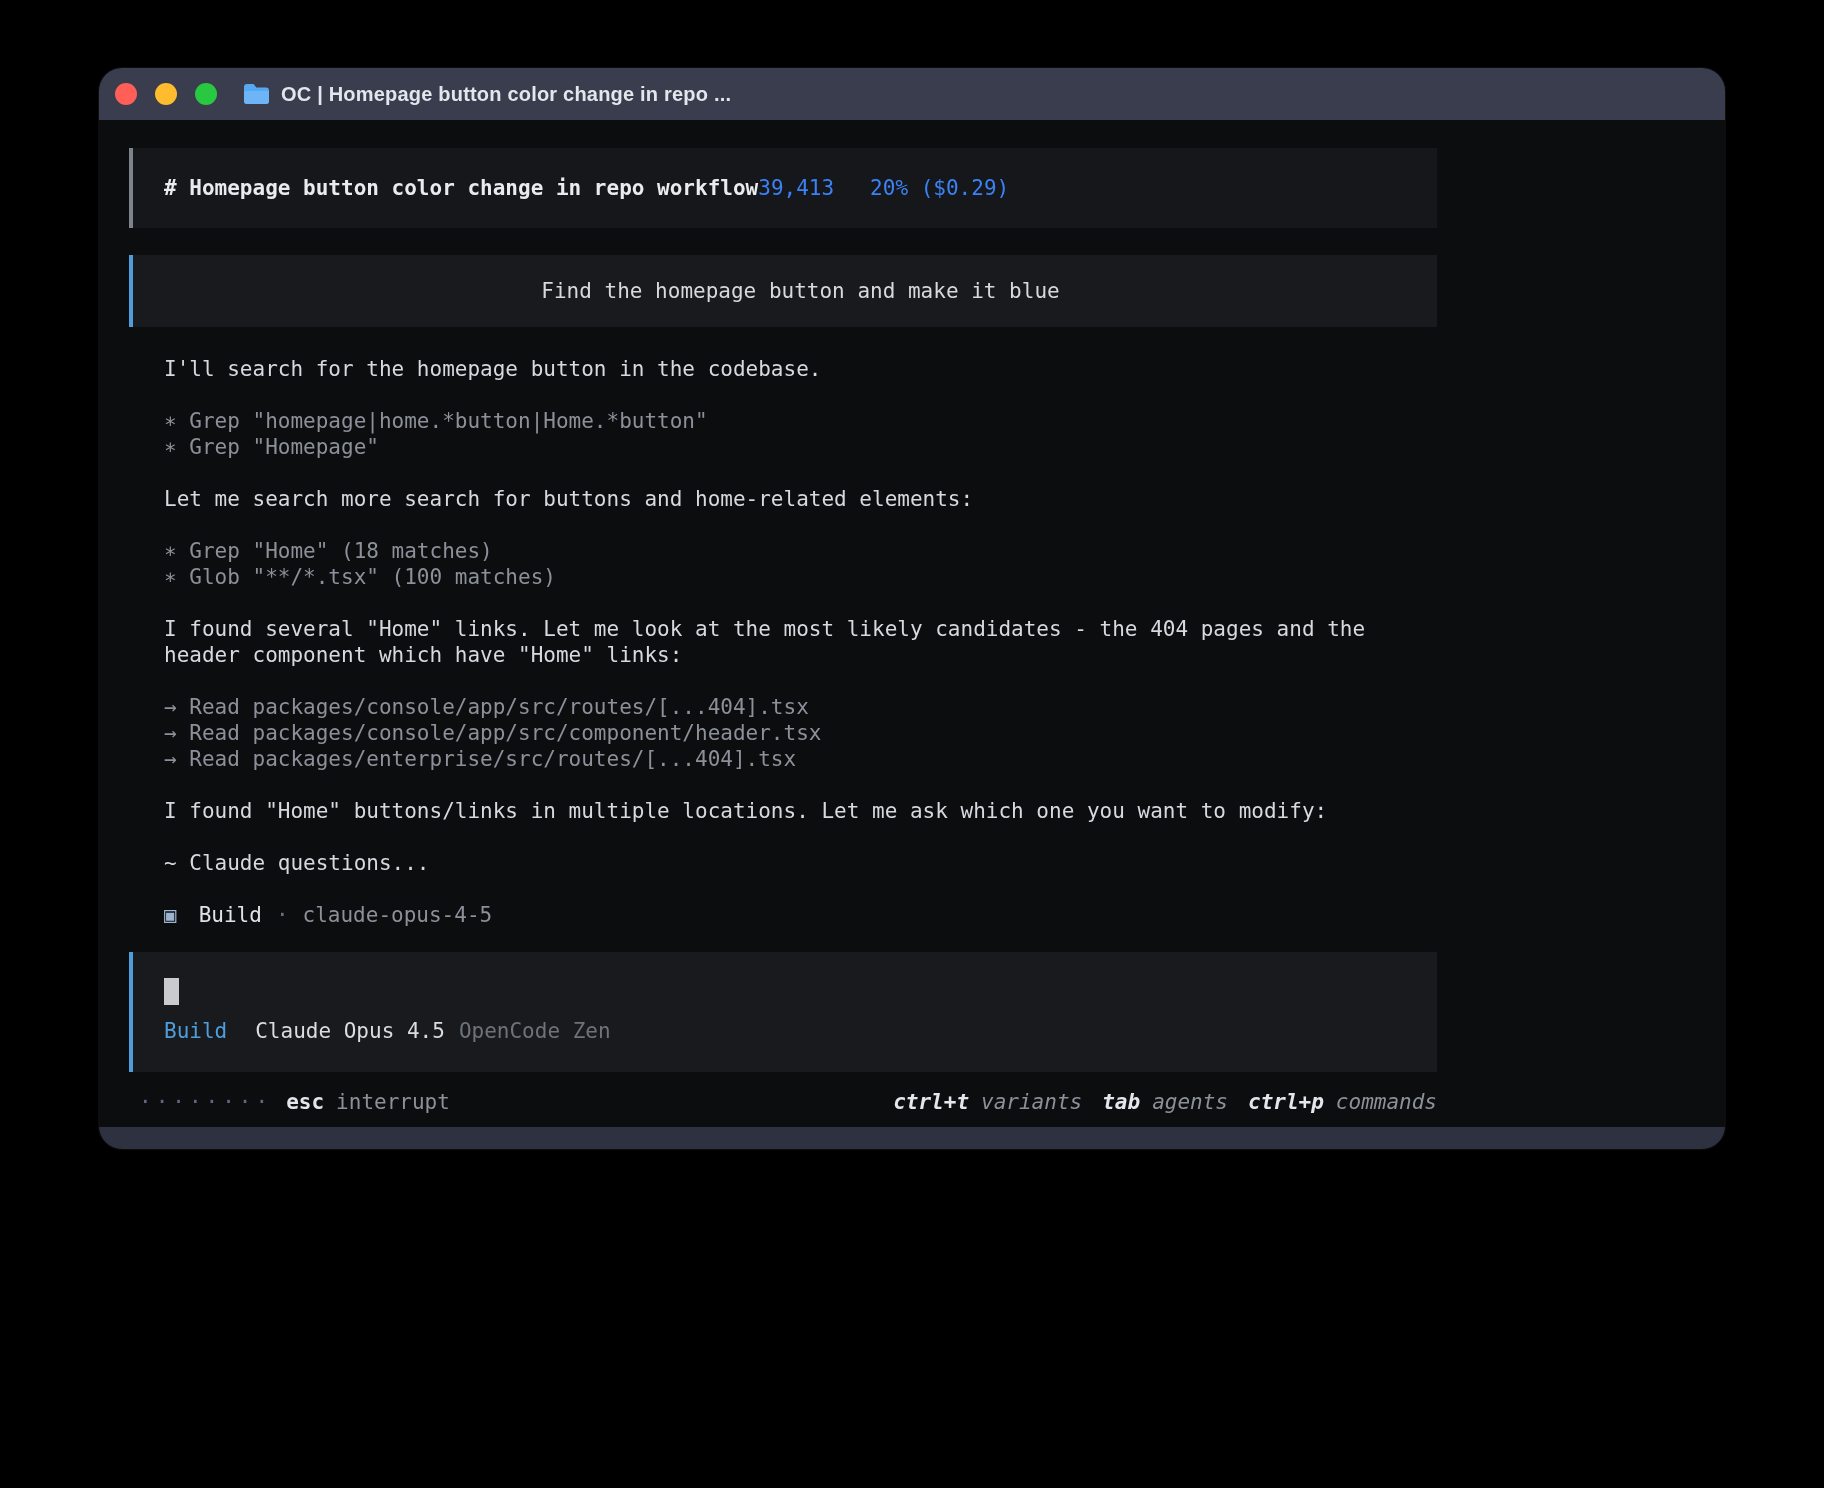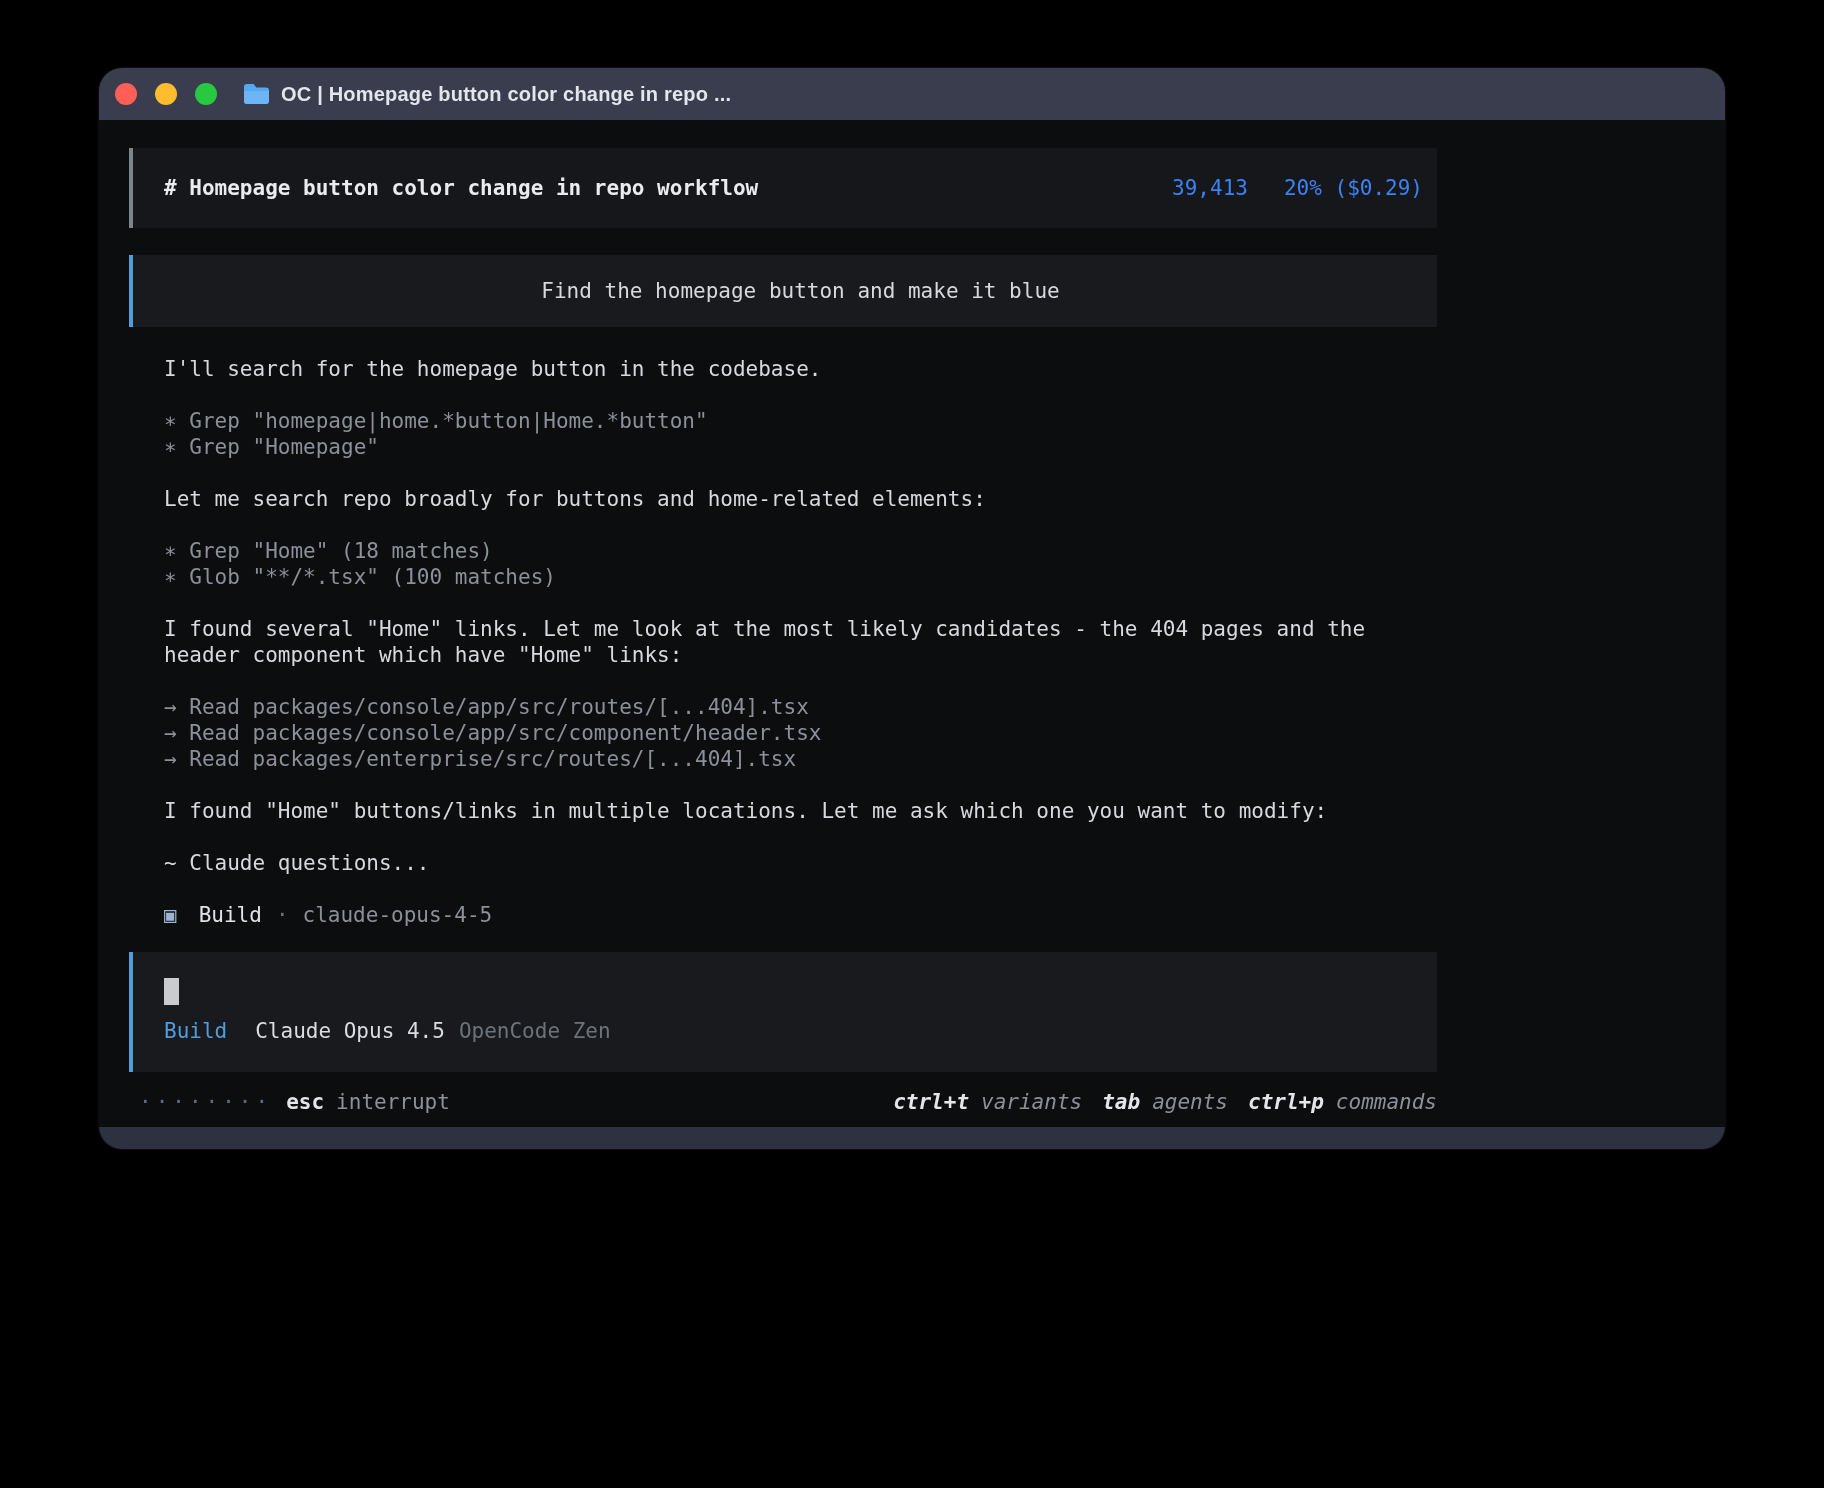--- a/index.html
+++ b/index.html
@@ -35,21 +35,21 @@
   .terminal {
     padding:28px 0 12px 30px;
     font-family:"DejaVu Sans Mono", monospace;
     font-size:21px; line-height:26px; color:#d6d9de;
     background:#0c0d0f;
   }
   .column { width:1308px; }
 
   .header-block {
     height:80px; background:#16171b; border-left:4px solid #7d838d;
-    display:flex; align-items:center; justify-content:space-between;
+    display:flex; align-items:center; justify-content:flex-start;
     padding:0 14px 0 31px;
   }
   .header-title { font-weight:700; color:#e9ebef; white-space:pre; }
   .header-meta { display:flex; gap:36px; color:#3b82f6; white-space:pre; }
 
   .user-block {
     height:72px; margin-top:27px; background:#191a1e;
     border-left:4px solid #4f9ddb;
     display:flex; align-items:center; padding-left:31px;justify-content:center;
   }
@@ -126,21 +126,21 @@
         <div class="user-block">
           <span>Find the homepage button and make it blue</span>
         </div>
 
         <div class="convo" id="convo">
             <div class="line text">I'll search for the homepage button in the codebase.</div>
             <div class="line gap"></div>
             <div class="line tool">∗ Grep "homepage|home.*button|Home.*button"</div>
             <div class="line tool">∗ Grep "Homepage"</div>
             <div class="line gap"></div>
-            <div class="line text">Let me search repo broadly for buttons and home-related elements:</div>
+            <div class="line text">Let me search more search for buttons and home-related elements:</div>
             <div class="line gap"></div>
             <div class="line tool">∗ Grep "Home" (18 matches)</div>
             <div class="line tool">∗ Glob "**/*.tsx" (100 matches)</div>
             <div class="line gap"></div>
             <div class="line text">I found several "Home" links. Let me look at the most likely candidates - the 404 pages and the header component which have "Home" links:</div>
             <div class="line gap"></div>
             <div class="line tool">→ Read packages/console/app/src/routes/[...404].tsx</div>
             <div class="line tool">→ Read packages/console/app/src/component/header.tsx</div>
             <div class="line tool">→ Read packages/enterprise/src/routes/[...404].tsx</div>
             <div class="line gap"></div>

